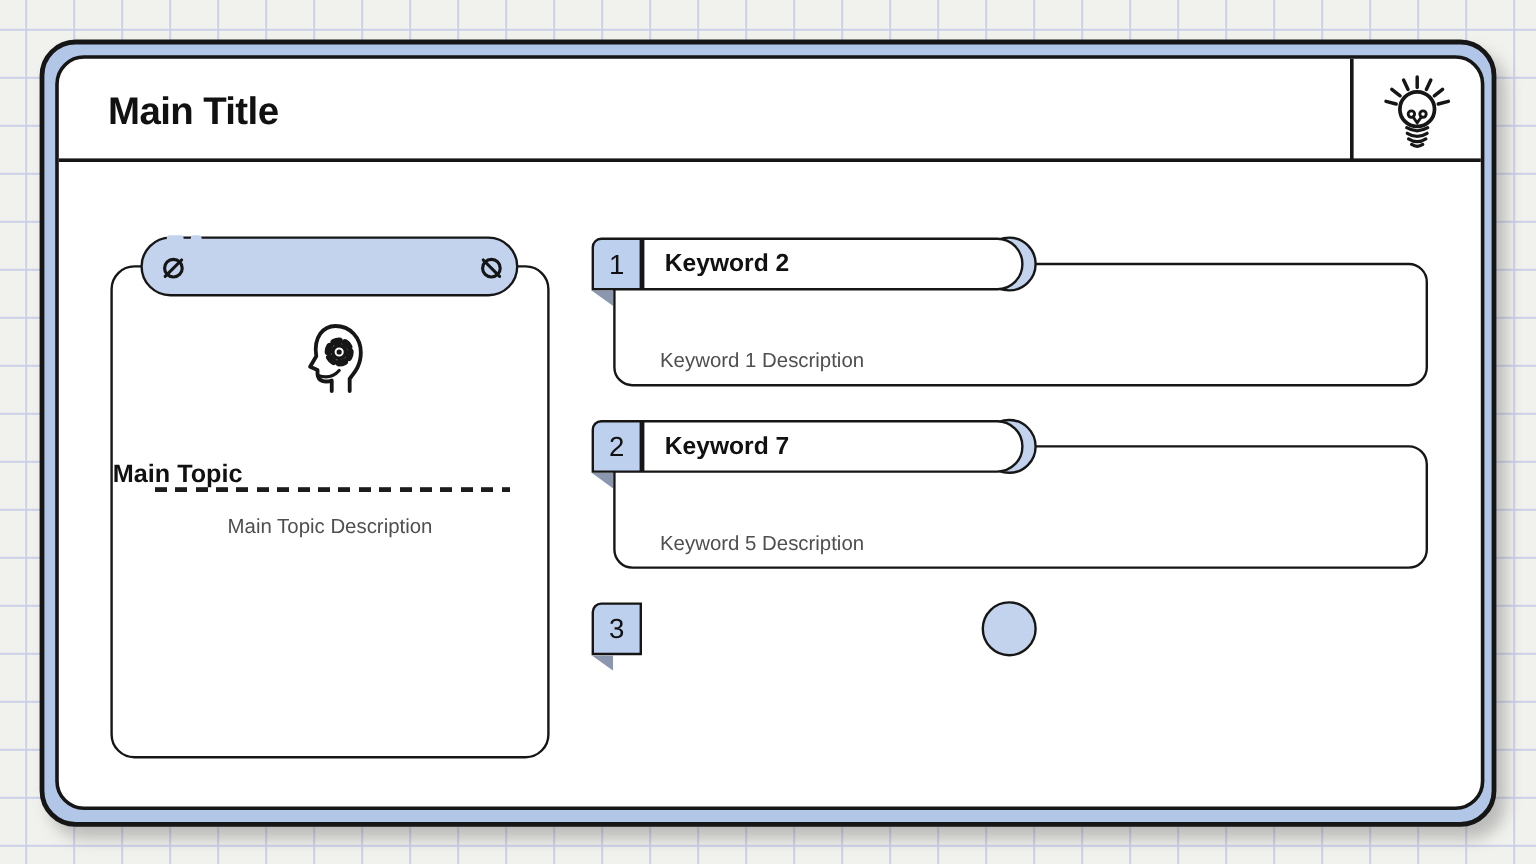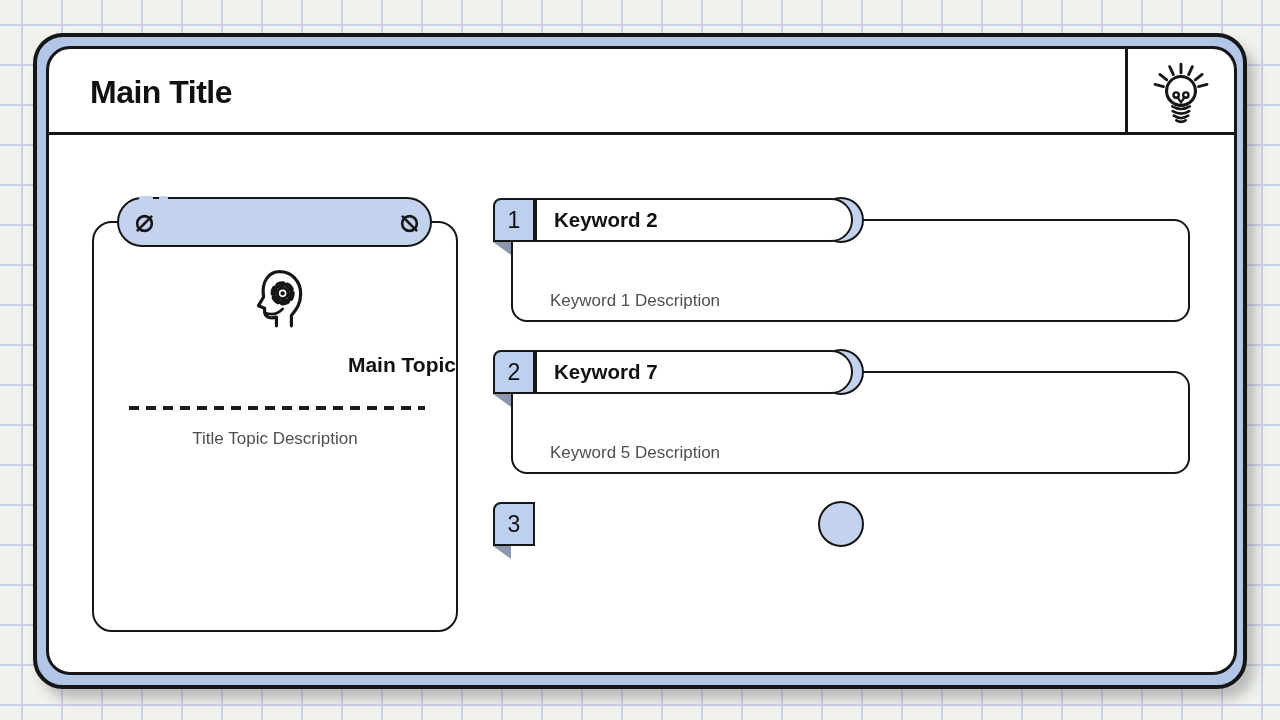--- a/index.html
+++ b/index.html
@@ -64,21 +64,21 @@
     z-index:3;
   }
   .pill-dash{position:absolute; background:var(--pill-blue); height:5px; border-radius:3px; top:-3px;}
   .pill-dash.d1{left:20px; width:14px;}
   .pill-dash.d2{left:40px; width:9px;}
   .screw{position:absolute; top:14px; width:21px; height:21px;}
   .screw.left{left:15px;}
   .screw.right{left:280px;}
   .head-icon{position:absolute; left:151px; top:41px;}
   .topic-title{
-    position:absolute; left:0; top:129px; width:100%; text-align:right;
+    position:absolute; left:0; top:160px; width:100%; text-align:left;
     font-size:21px; font-weight:700; line-height:26px; color:#111;
   }
   .topic-divider{
     position:absolute; left:35px; top:183px; width:296px; height:4px;
     background:repeating-linear-gradient(90deg, #1c1c1c 0 10px, transparent 10px 17px);
   }
   .topic-desc{
     position:absolute; left:0; top:205px; width:100%; text-align:center;
     font-size:17px; line-height:22px; color:var(--muted);
   }
@@ -166,21 +166,21 @@
       <svg width="66" height="70" viewBox="0 0 64 64" fill="none" stroke="#161616" stroke-width="3.1" stroke-linecap="round" stroke-linejoin="round">
         <path d="M30.5 58 L30.5 49.5 C25 51.5 19.5 50 19 44.5 L19 41 L13 38.5 L18 30 C15.5 14 24 5.5 33.5 5.5 C45.5 5.5 54 15 54 27 C54 37.5 49 43 45 48 L45 58"></path>
         <path d="M19.5 45.5 C27 48 33 45.5 36.5 41.5" stroke-width="2.6"></path>
         <circle cx="36.5" cy="26.5" r="9" stroke-width="5.5" stroke-dasharray="4.71 4.71"></circle>
         <circle cx="36.5" cy="26.5" r="5.2" stroke-width="3"></circle>
         <circle cx="36.5" cy="26.5" r="2.1" fill="#161616" stroke="none"></circle>
       </svg>
     </span>
     <div class="topic-title">Main Topic</div>
     <div class="topic-divider"></div>
-    <div class="topic-desc">Title Topic Description</div>
+    <div class="topic-desc">Main Topic Description</div>
   </div>
 
   <div class="topic-pill">
     <span class="pill-dash d1"></span>
     <span class="pill-dash d2"></span>
     <span class="screw left">
       <svg width="21" height="21" viewBox="0 0 20 20" fill="none" stroke="#161616" stroke-width="2.5" stroke-linecap="round">
         <circle cx="10" cy="10" r="7"></circle>
         <line x1="3.5" y1="16.5" x2="16.5" y2="3.5"></line>
       </svg>

